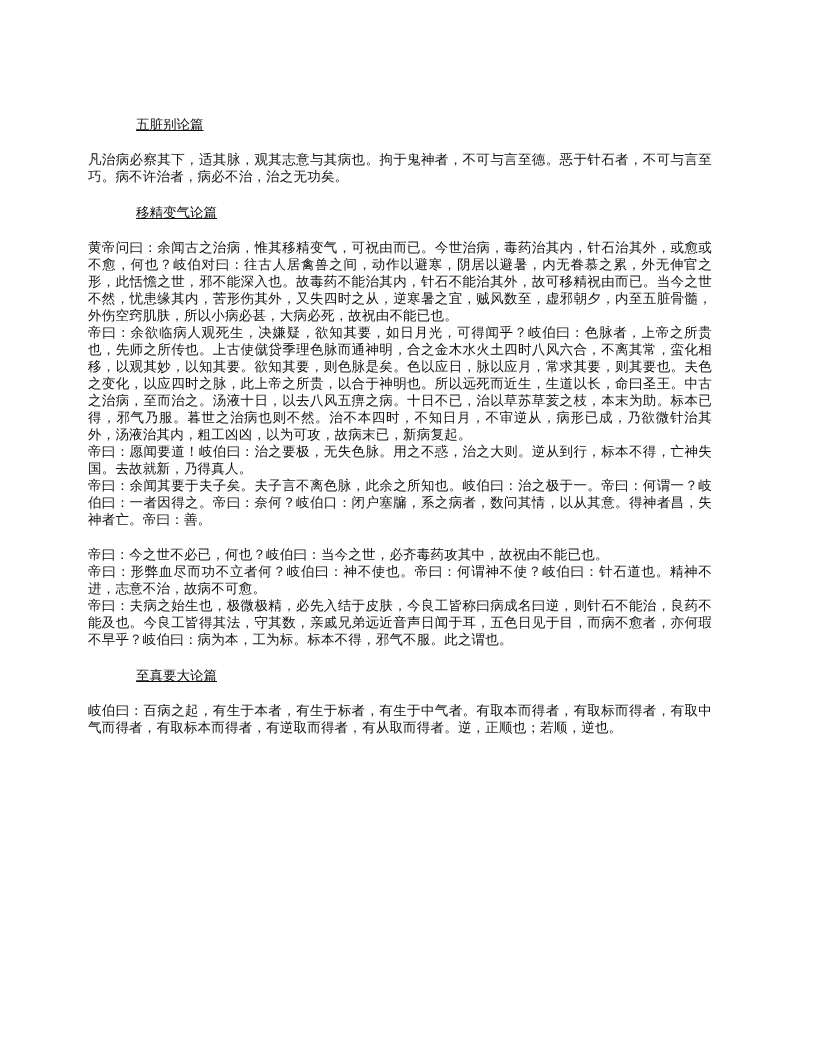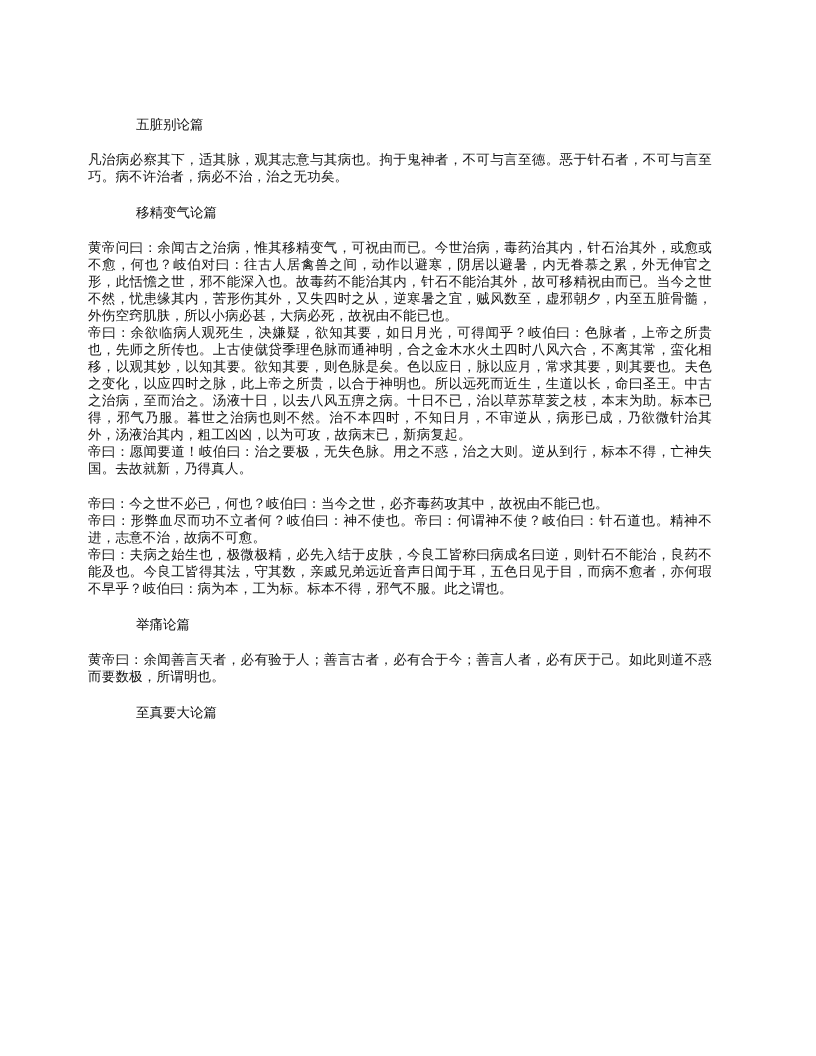--- a/index.html
+++ b/index.html
@@ -1,47 +1,45 @@
 <!DOCTYPE html>
 <html><head>
   <meta charset="utf-8">
   <style>
     html, body { margin: 0; padding: 0; background: #ffffff; }
     body { width: 816px; height: 1056px; position: relative; overflow: hidden;
       font-family: "DejaVu Serif", "Liberation Serif", serif; color: #111111; }
     .page { position: absolute; left: 88px; top: 115px; width: 624px; }
-    .section-title { font-size: 13.5px; line-height: 18px; padding-left: 48px; margin: 0 0 18px 0; }
+    .section-title { font-size: 13.5px; line-height: 18px; padding-left: 48px; margin: 0 0 18px 0; text-decoration: underline; }
     .para { font-size: 13.5px; line-height: 17px; margin: 0; text-align: justify; text-justify: inter-character; letter-spacing: 0.2px; }
     .section { margin-bottom: 18px; }
   </style>
 </head>
 <body>
 
 <div class="page">
 
   <div class="section">
     <div class="section-title">五脏别论篇</div>
     <p class="para">凡治病必察其下，适其脉，观其志意与其病也。拘于鬼神者，不可与言至德。恶于针石者，不可与言至巧。病不许治者，病必不治，治之无功矣。</p>
   </div>
 
   <div class="section">
     <div class="section-title">移精变气论篇</div>
     <p class="para">黄帝问曰：余闻古之治病，惟其移精变气，可祝由而已。今世治病，毒药治其内，针石治其外，或愈或不愈，何也？岐伯对曰：往古人居禽兽之间，动作以避寒，阴居以避暑，内无眷慕之累，外无伸官之形，此恬憺之世，邪不能深入也。故毒药不能治其内，针石不能治其外，故可移精祝由而已。当今之世不然，忧患缘其内，苦形伤其外，又失四时之从，逆寒暑之宜，贼风数至，虚邪朝夕，内至五脏骨髓，外伤空窍肌肤，所以小病必甚，大病必死，故祝由不能已也。</p>
     <p class="para">帝曰：余欲临病人观死生，决嫌疑，欲知其要，如日月光，可得闻乎？岐伯曰：色脉者，上帝之所贵也，先师之所传也。上古使僦贷季理色脉而通神明，合之金木水火土四时八风六合，不离其常，蛮化相移，以观其妙，以知其要。欲知其要，则色脉是矣。色以应日，脉以应月，常求其要，则其要也。夫色之变化，以应四时之脉，此上帝之所贵，以合于神明也。所以远死而近生，生道以长，命曰圣王。中古之治病，至而治之。汤液十日，以去八风五痹之病。十日不已，治以草苏草荄之枝，本末为助。标本已得，邪气乃服。暮世之治病也则不然。治不本四时，不知日月，不审逆从，病形已成，乃欲微针治其外，汤液治其内，粗工凶凶，以为可攻，故病末已，新病复起。</p>
     <p class="para">帝曰：愿闻要道！岐伯曰：治之要极，无失色脉。用之不惑，治之大则。逆从到行，标本不得，亡神失国。去故就新，乃得真人。</p>
+    <p class="para">帝曰：余闻其要于夫子矣。夫子言不离色脉，此余之所知也。岐伯曰：治之极于一。帝曰：何谓一？岐伯曰：一者因得之。帝曰：奈何？岐伯口：闭户塞牖，系之病者，数问其情，以从其意。得神者昌，失神者亡。帝曰：善。</p>
   </div>
 
   <div class="section">
     <p class="para">帝曰：今之世不必已，何也？岐伯曰：当今之世，必齐毒药攻其中，故祝由不能已也。</p>
     <p class="para">帝曰：形弊血尽而功不立者何？岐伯曰：神不使也。帝曰：何谓神不使？岐伯曰：针石道也。精神不进，志意不治，故病不可愈。</p>
     <p class="para">帝曰：夫病之始生也，极微极精，必先入结于皮肤，今良工皆称曰病成名曰逆，则针石不能治，良药不能及也。今良工皆得其法，守其数，亲戚兄弟远近音声日闻于耳，五色日见于目，而病不愈者，亦何瑕不早乎？岐伯曰：病为本，工为标。标本不得，邪气不服。此之谓也。</p>
   </div>
 
-  <div class="section">
-    <div class="section-title">举痛论篇</div>
-    <p class="para">黄帝曰：余闻善言天者，必有验于人；善言古者，必有合于今；善言人者，必有厌于己。如此则道不惑而要数极，所谓明也。</p>
-  </div>
 
   <div class="section">
     <div class="section-title">至真要大论篇</div>
+    <p class="para">岐伯曰：百病之起，有生于本者，有生于标者，有生于中气者。有取本而得者，有取标而得者，有取中气而得者，有取标本而得者，有逆取而得者，有从取而得者。逆，正顺也；若顺，逆也。</p>
   </div>
 
 </div>
 
 </body></html>

